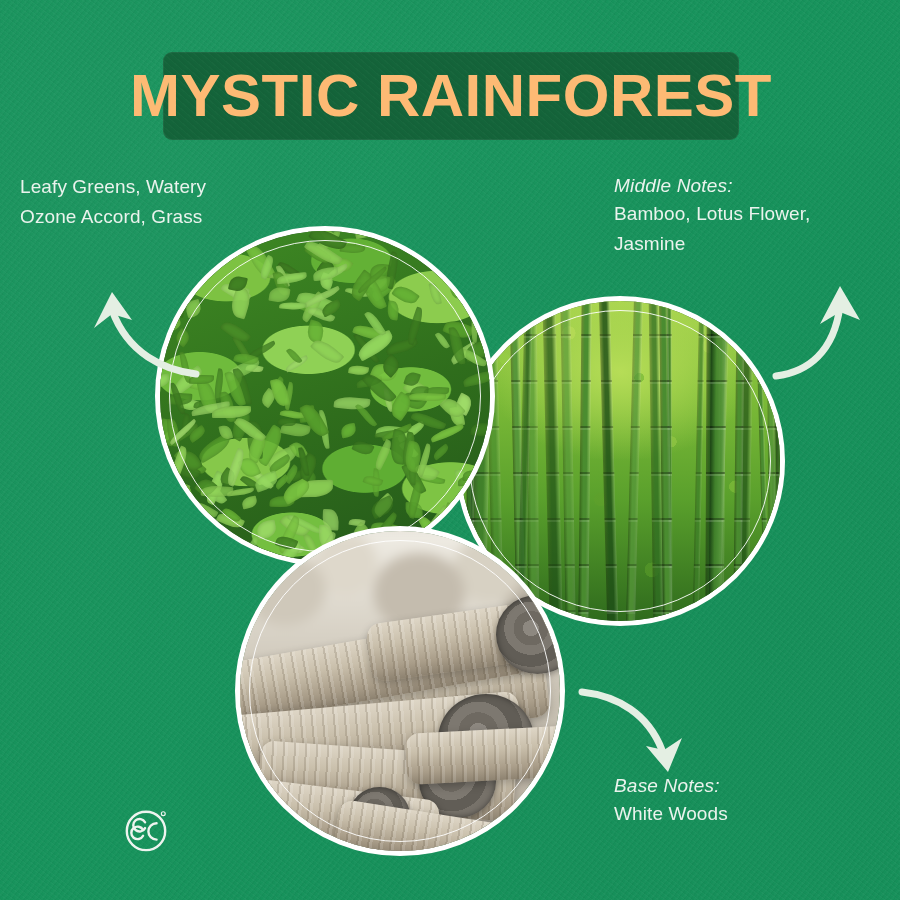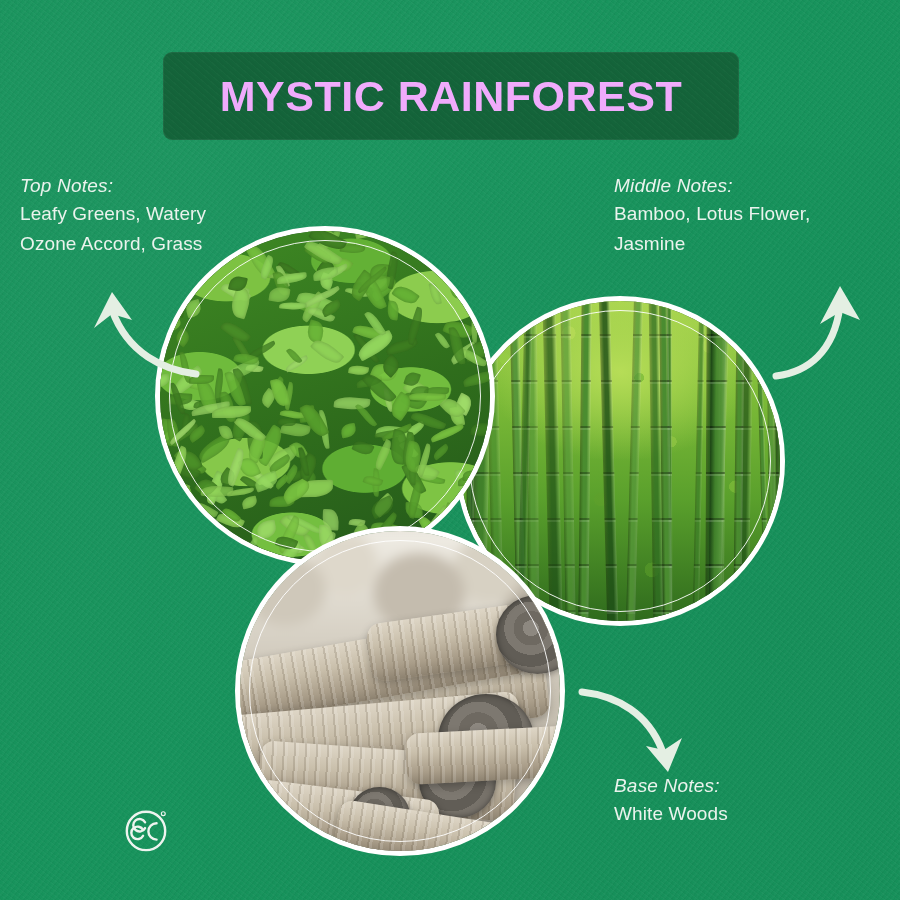--- a/index.html
+++ b/index.html
@@ -53,22 +53,22 @@
     justify-content: center;
     box-shadow: 0 0 0 1px rgba(255,255,255,.05) inset;
   }
   #title-banner .banner-tex {
     position: absolute; inset: 0; border-radius: 9px; pointer-events: none;
     opacity:.5;
     background-image:
       repeating-linear-gradient(41deg, rgba(255,255,255,.035) 0 1px, rgba(0,0,0,.04) 1px 3px, rgba(0,0,0,0) 3px 5px);
   }
   #title-text {
-    color: #f0abfc;
-    font-size: 43px;
+    color: #fdba74;
+    font-size: 60px;
     font-weight: 700;
     letter-spacing: .5px;
     line-height: 1;
     white-space: nowrap;
     position: relative;
   }
 
   
   .note-block {
     position: absolute;
@@ -579,21 +579,20 @@
           <div class="log" style="left: -10%; top: 80%; width: 72%; height: 18%; transform: rotate(7deg);"></div>
           <div class="log-end" style="left: 34%; top: 80%; width: 19%; height: 18.05%;"></div>
           <div class="log" style="left: 52%; top: 62%; width: 60%; height: 16%; transform: rotate(-3deg);"></div>
           <div class="log" style="left: 30%; top: 88%; width: 58%; height: 15%; transform: rotate(9deg);"></div>
         </div>
     </div>
     <div class="inner-ring"></div>
   </div>
 
   <div class="note-block" id="top-notes">
-    <div class="note-head">Top Notes:</div>
     <div class="note-body">Leafy Greens, Watery
 Ozone Accord, Grass</div>
   </div>
 
   <div class="note-block" id="base-notes">
     <div class="note-head">Base Notes:</div>
     <div class="note-body">White Woods</div>
   </div>
 
   <div class="note-block" id="middle-notes">

